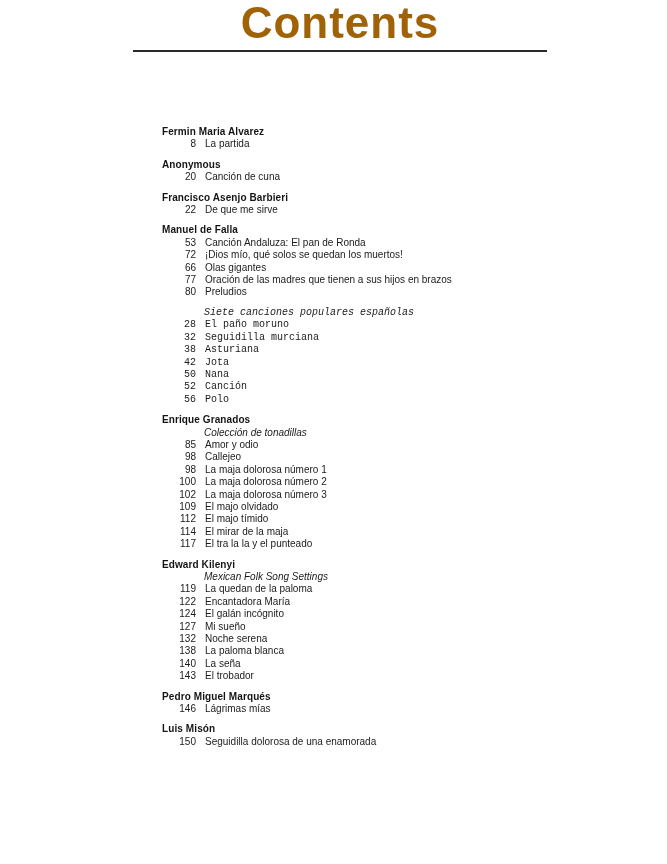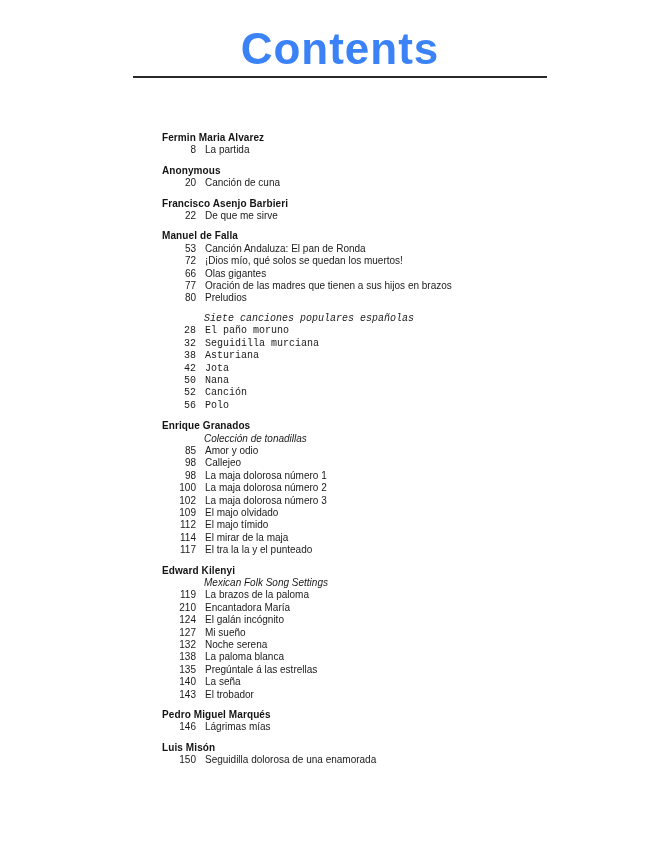--- a/index.html
+++ b/index.html
@@ -18,38 +18,37 @@
   }
   .title-block {
     position: absolute;
     left: 133px;
     top: 0;
     width: 414px;
     text-align: center;
   }
   .page-title {
     margin: 0;
-    padding-top: 26px;
     font-family: "Liberation Sans", "DejaVu Sans", sans-serif;
     font-weight: 600;
     font-size: 44px;
     line-height: 46px;
     letter-spacing: 1px;
-    color: #3b82f6;
+    color: #a16207;
   }
   .title-rule {
     margin: 4px 0 0 0;
     border: none;
     border-top: 2px solid #2a2a2a;
     width: 100%;
   }
   .toc {
     position: absolute;
     left: 162px;
-    top: 132px;
+    top: 126px;
     width: 460px;
     font-size: 10px;
     line-height: 12.4px;
   }
   .section + .section { margin-top: 8px; }
   .composer {
     font-weight: bold;
     color: #141414;
     letter-spacing: 0.1px;
   }
@@ -259,25 +258,25 @@
   </div>
 
   <div class="section">
     <div class="composer">Edward Kilenyi</div>
     <div class="groups">
   <div class="group">
     <div class="subtitle">Mexican Folk Song Settings</div>
     <div class="entries">
   <div class="entry">
     <span class="num">119</span>
-    <span class="song">La brazos de la paloma</span>
-  </div>
-
-  <div class="entry">
-    <span class="num">210</span>
+    <span class="song">La quedan de la paloma</span>
+  </div>
+
+  <div class="entry">
+    <span class="num">122</span>
     <span class="song">Encantadora María</span>
   </div>
 
   <div class="entry">
     <span class="num">124</span>
     <span class="song">El galán incógnito</span>
   </div>
 
   <div class="entry">
     <span class="num">127</span>
@@ -287,24 +286,20 @@
   <div class="entry">
     <span class="num">132</span>
     <span class="song">Noche serena</span>
   </div>
 
   <div class="entry">
     <span class="num">138</span>
     <span class="song">La paloma blanca</span>
   </div>
 
-  <div class="entry">
-    <span class="num">135</span>
-    <span class="song">Pregúntale á las estrellas</span>
-  </div>
 
   <div class="entry">
     <span class="num">140</span>
     <span class="song">La seña</span>
   </div>
 
   <div class="entry">
     <span class="num">143</span>
     <span class="song">El trobador</span>
   </div>

